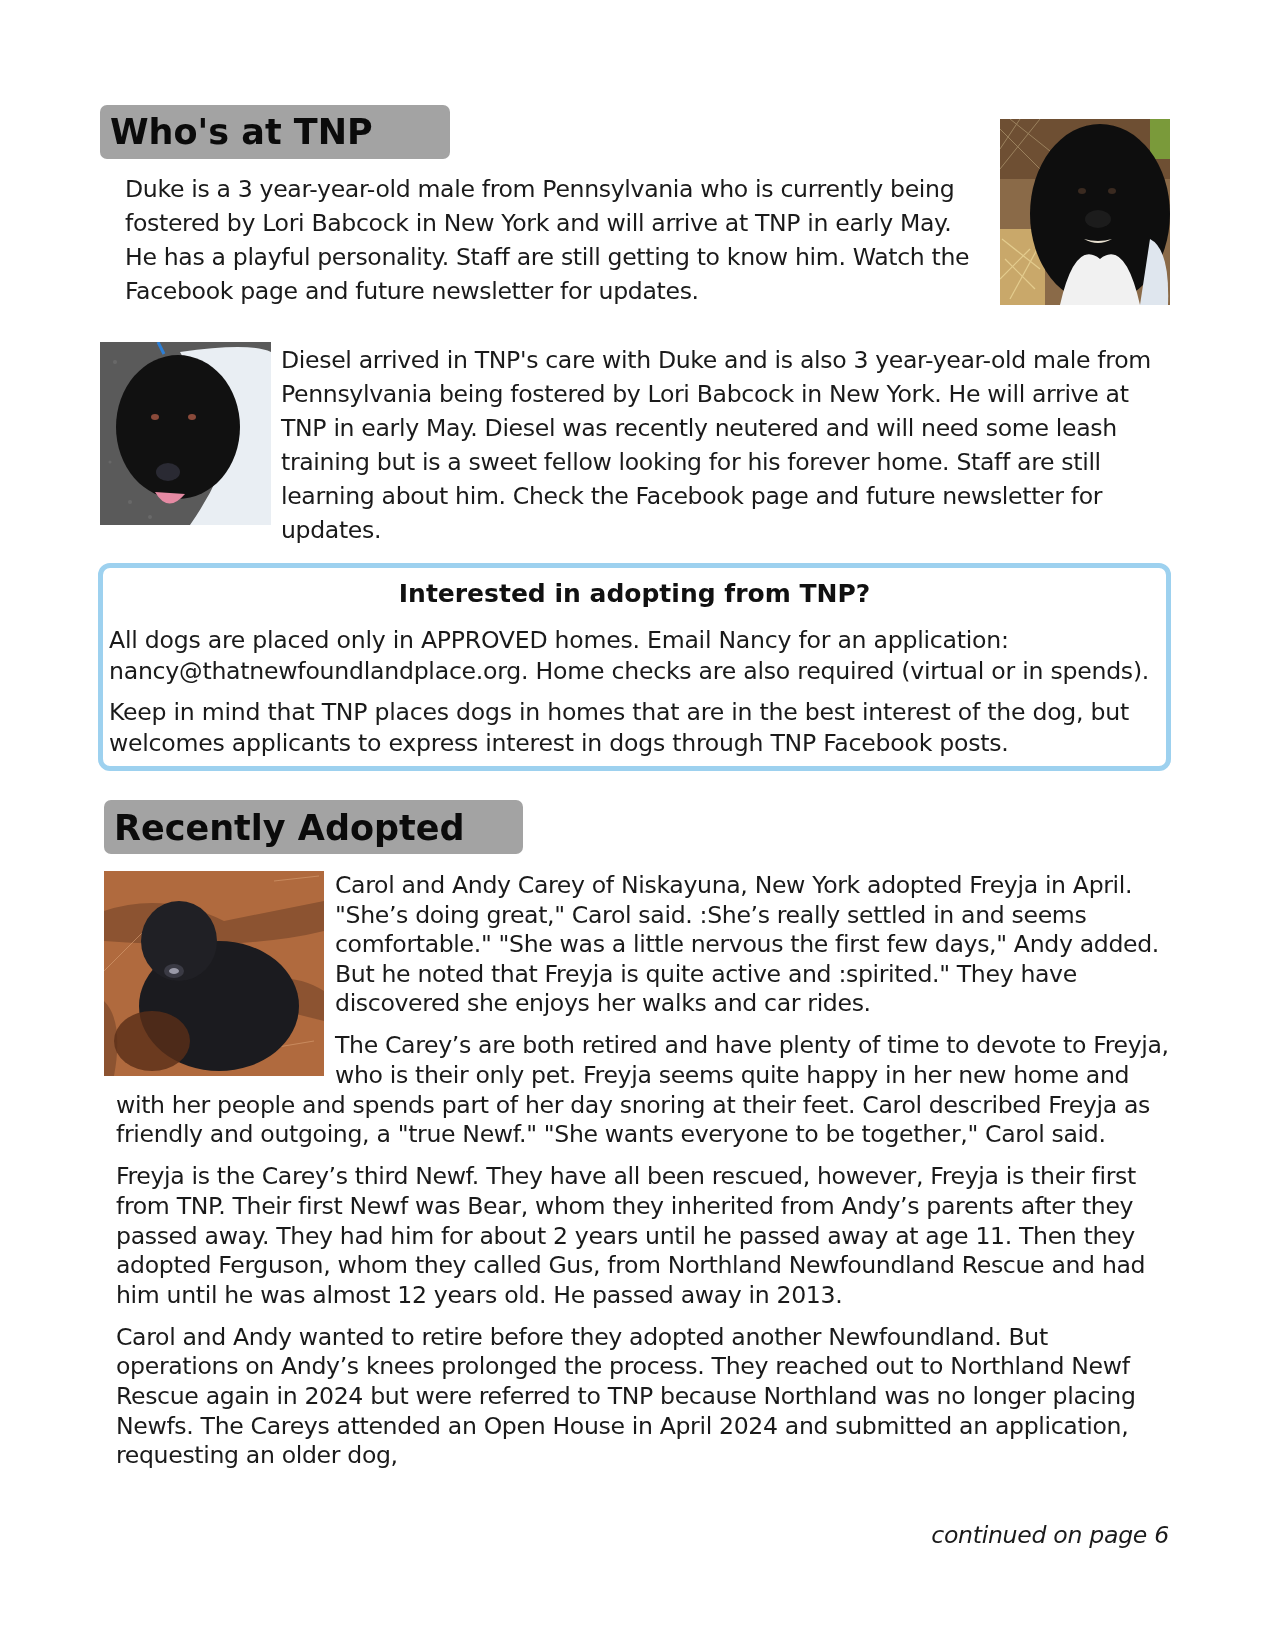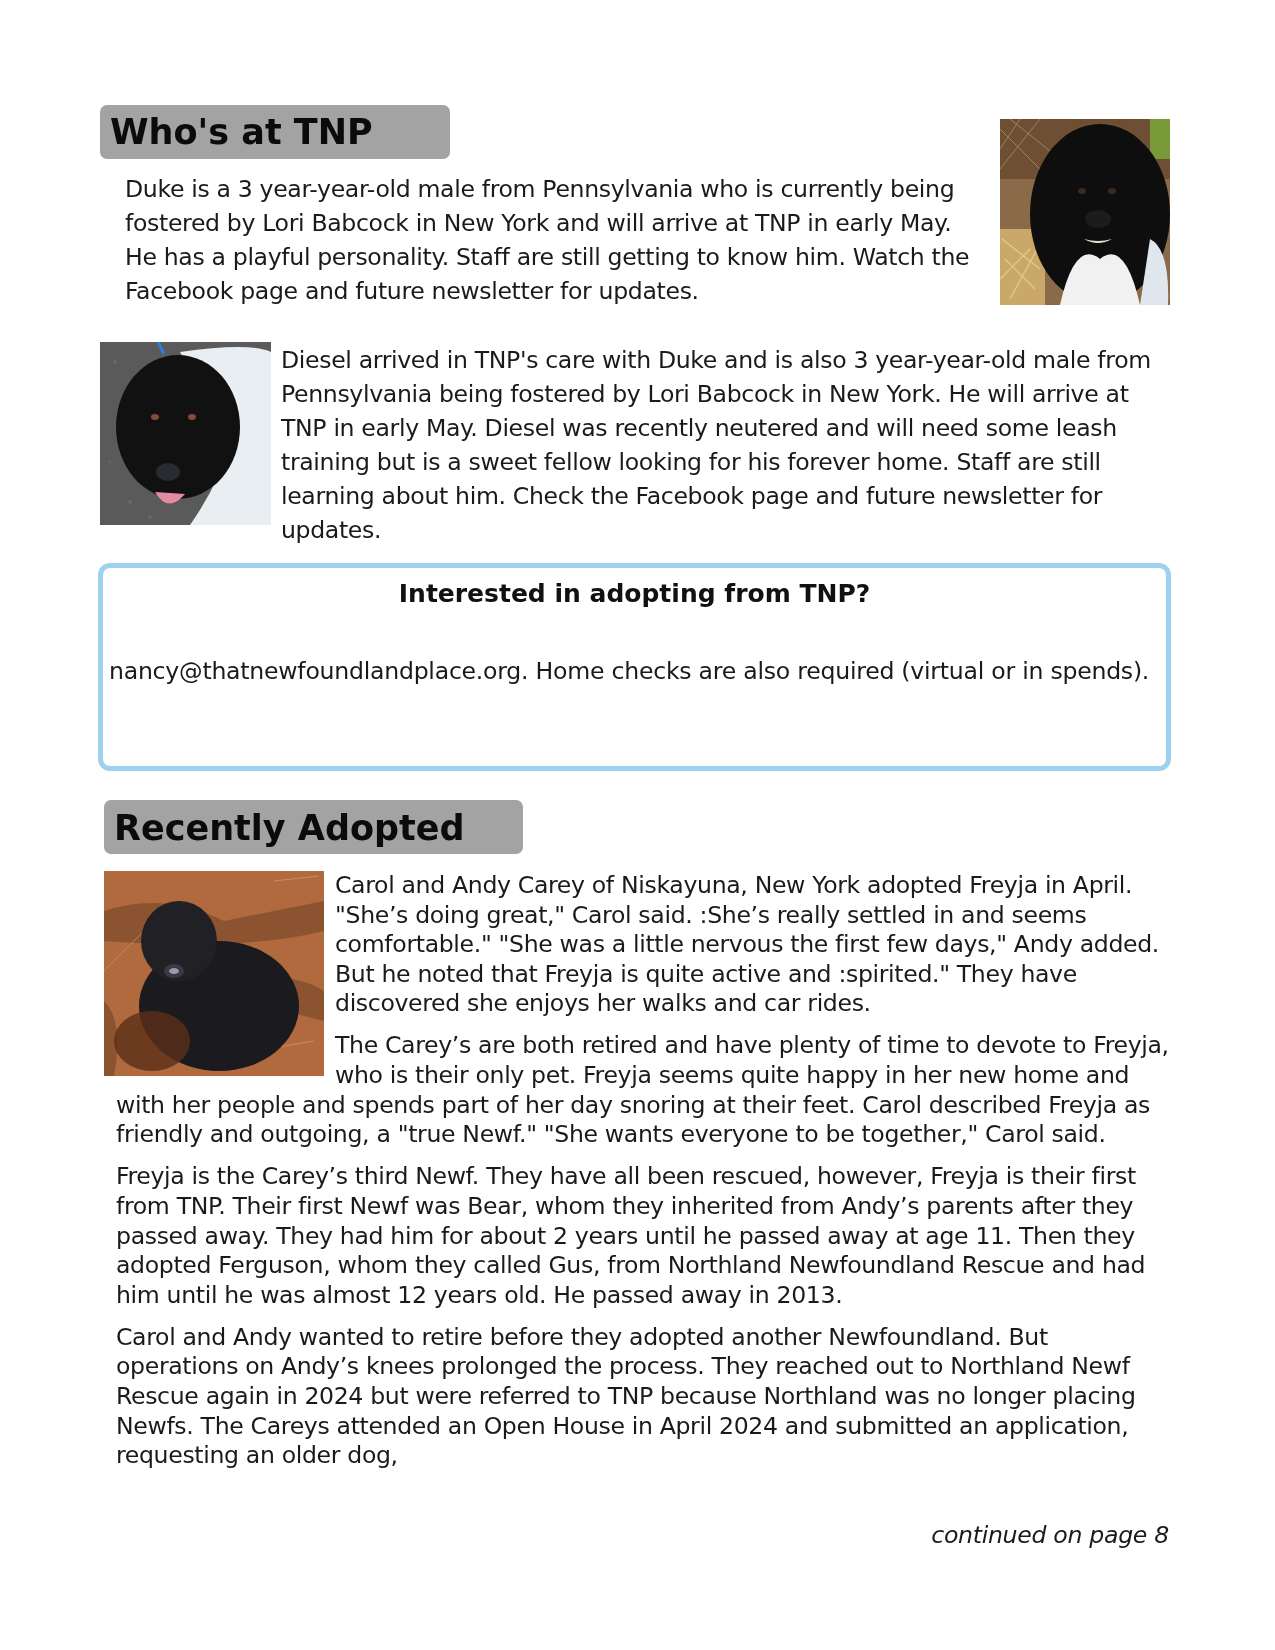--- a/index.html
+++ b/index.html
@@ -124,23 +124,24 @@
       <ellipse cx="68" cy="130" rx="12" ry="9" fill="#2a2a33"></ellipse>
       <path d="M55 150 Q68 172 85 152 Z" fill="#e58aa3"></path>
     </svg>
   </div>
 
   <p class="para diesel-text">Diesel arrived in TNP's care with Duke and is also 3 year-year-old male from Pennsylvania being fostered by Lori Babcock in New York. He will arrive at TNP in early May. Diesel was recently neutered and will need some leash training but is a sweet fellow looking for his forever home. Staff are still learning about him. Check the Facebook page and future newsletter for updates.</p>
 
   <div class="adopt-box">
     <div class="adopt-title">Interested in adopting from TNP?</div>
     <p class="adopt-p adopt-p1">
-      <br>
+      <span>All dogs are placed only in APPROVED homes. Email Nancy for an application:</span><br>
       <span>nancy@thatnewfoundlandplace.org</span><span>. Home checks are also required (virtual or in spends).</span>
     </p>
+    <p class="adopt-p adopt-p2">Keep in mind that TNP places dogs in homes that are in the best interest of the dog, but welcomes applicants to express interest in dogs through TNP Facebook posts.</p>
   </div>
 
   <div class="section-heading heading-adopted">Recently Adopted</div>
 
   <div class="freyja-wrap">
     <div class="freyja-float">
       <div style="width:220px;height:205px;overflow:hidden;" title="Photo of Freyja, a black Newfoundland sitting on dirt">
         <svg viewBox="0 0 220 205" preserveAspectRatio="none" width="220" height="205">
           <rect width="220" height="205" fill="#b06a3e"></rect>
           <g fill="#7d4a2c" opacity="0.7">
@@ -160,14 +161,14 @@
           <ellipse cx="70" cy="100" rx="5" ry="3" fill="#9a9aa8"></ellipse>
         </svg>
       </div>
     </div>
     <p>Carol and Andy Carey of Niskayuna, New York adopted Freyja in April. "She’s doing great," Carol said. :She’s really settled in and seems comfortable." "She was a little nervous the first few days," Andy added. But he noted that Freyja is quite active and :spirited." They have discovered she enjoys her walks and car rides.</p>
     <p>The Carey’s are both retired and have plenty of time to devote to Freyja, who is their only pet. Freyja seems quite happy in her new home and with her people and spends part of her day snoring at their feet. Carol described Freyja as friendly and outgoing, a "true Newf." "She wants everyone to be together," Carol said.</p>
     <p>Freyja is the Carey’s third Newf. They have all been rescued, however, Freyja is their first from TNP. Their first Newf was Bear, whom they inherited from Andy’s parents after they passed away. They had him for about 2 years until he passed away at age 11. Then they adopted Ferguson, whom they called Gus, from Northland Newfoundland Rescue and had him until he was almost 12 years old. He passed away in 2013.</p>
     <p>Carol and Andy wanted to retire before they adopted another Newfoundland. But operations on Andy’s knees prolonged the process. They reached out to Northland Newf Rescue again in 2024 but were referred to TNP because Northland was no longer placing Newfs. The Careys attended an Open House in April 2024 and submitted an application, requesting an older dog,</p>
   </div>
 
-  <div class="continued">continued on page 8</div>
+  <div class="continued">continued on page 6</div>
 </div>
 
 </body></html>

